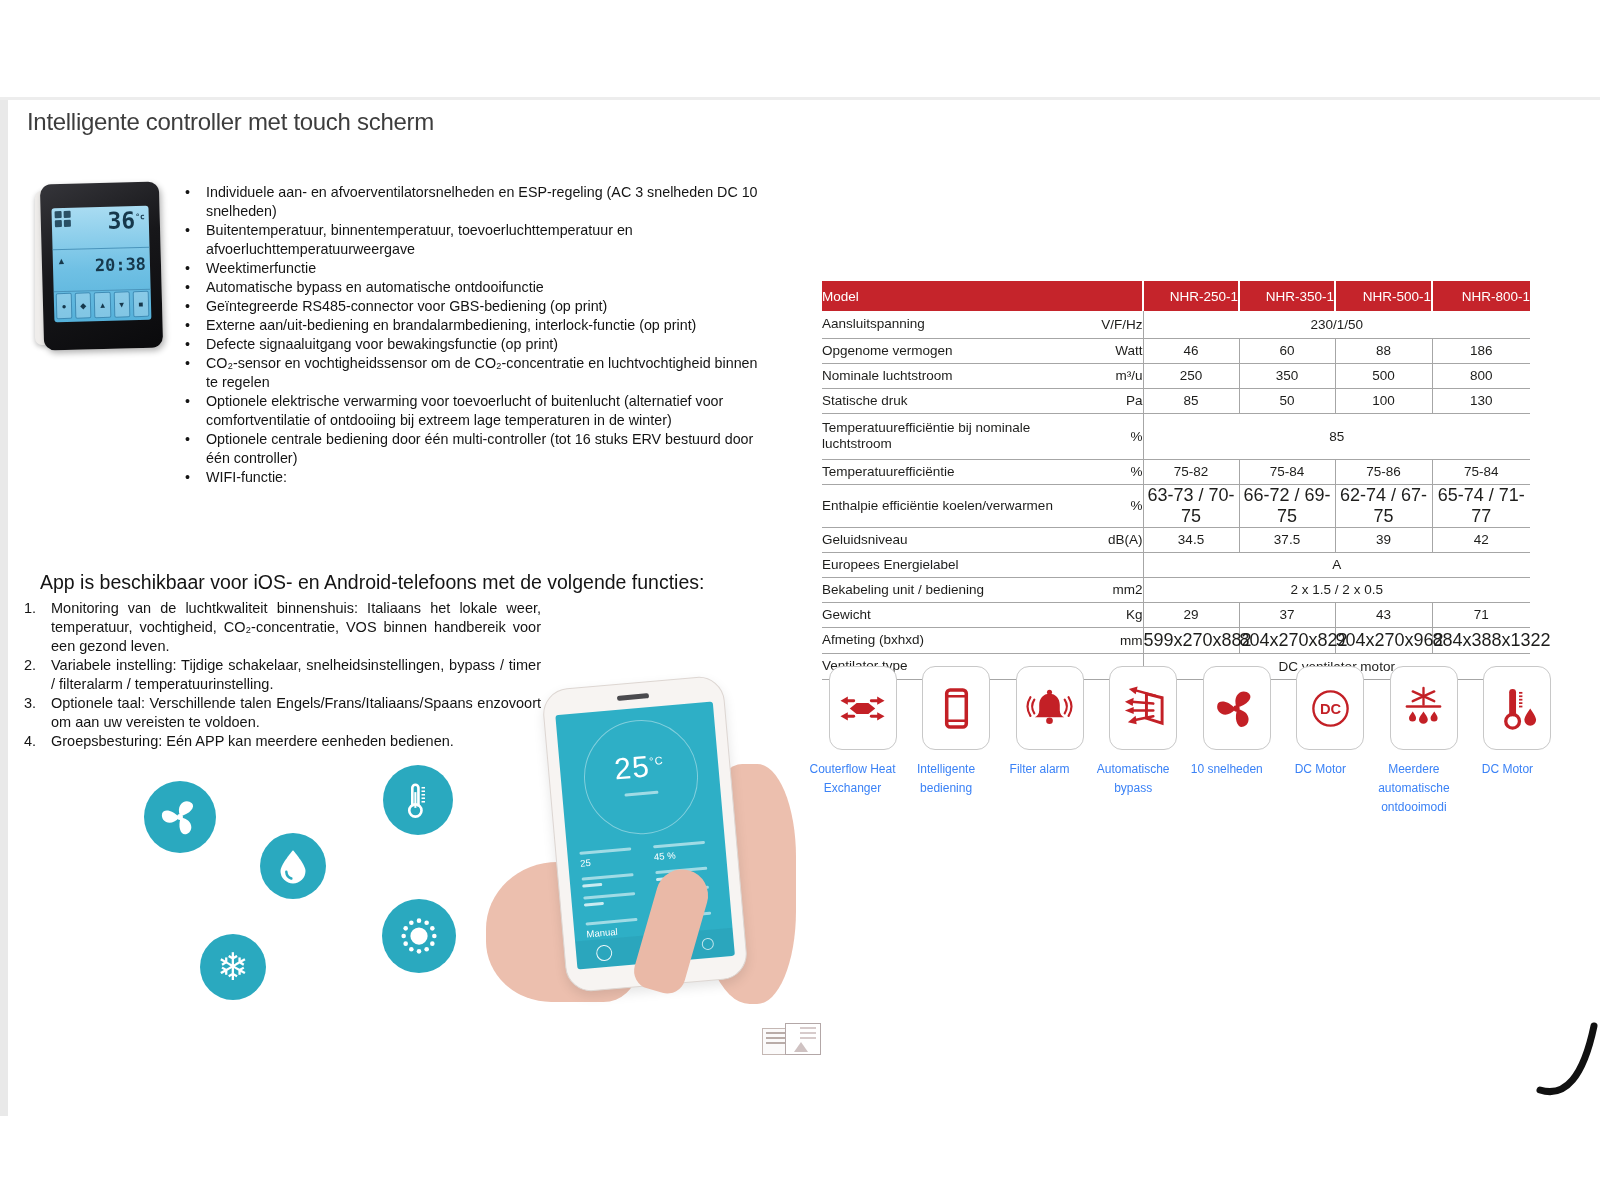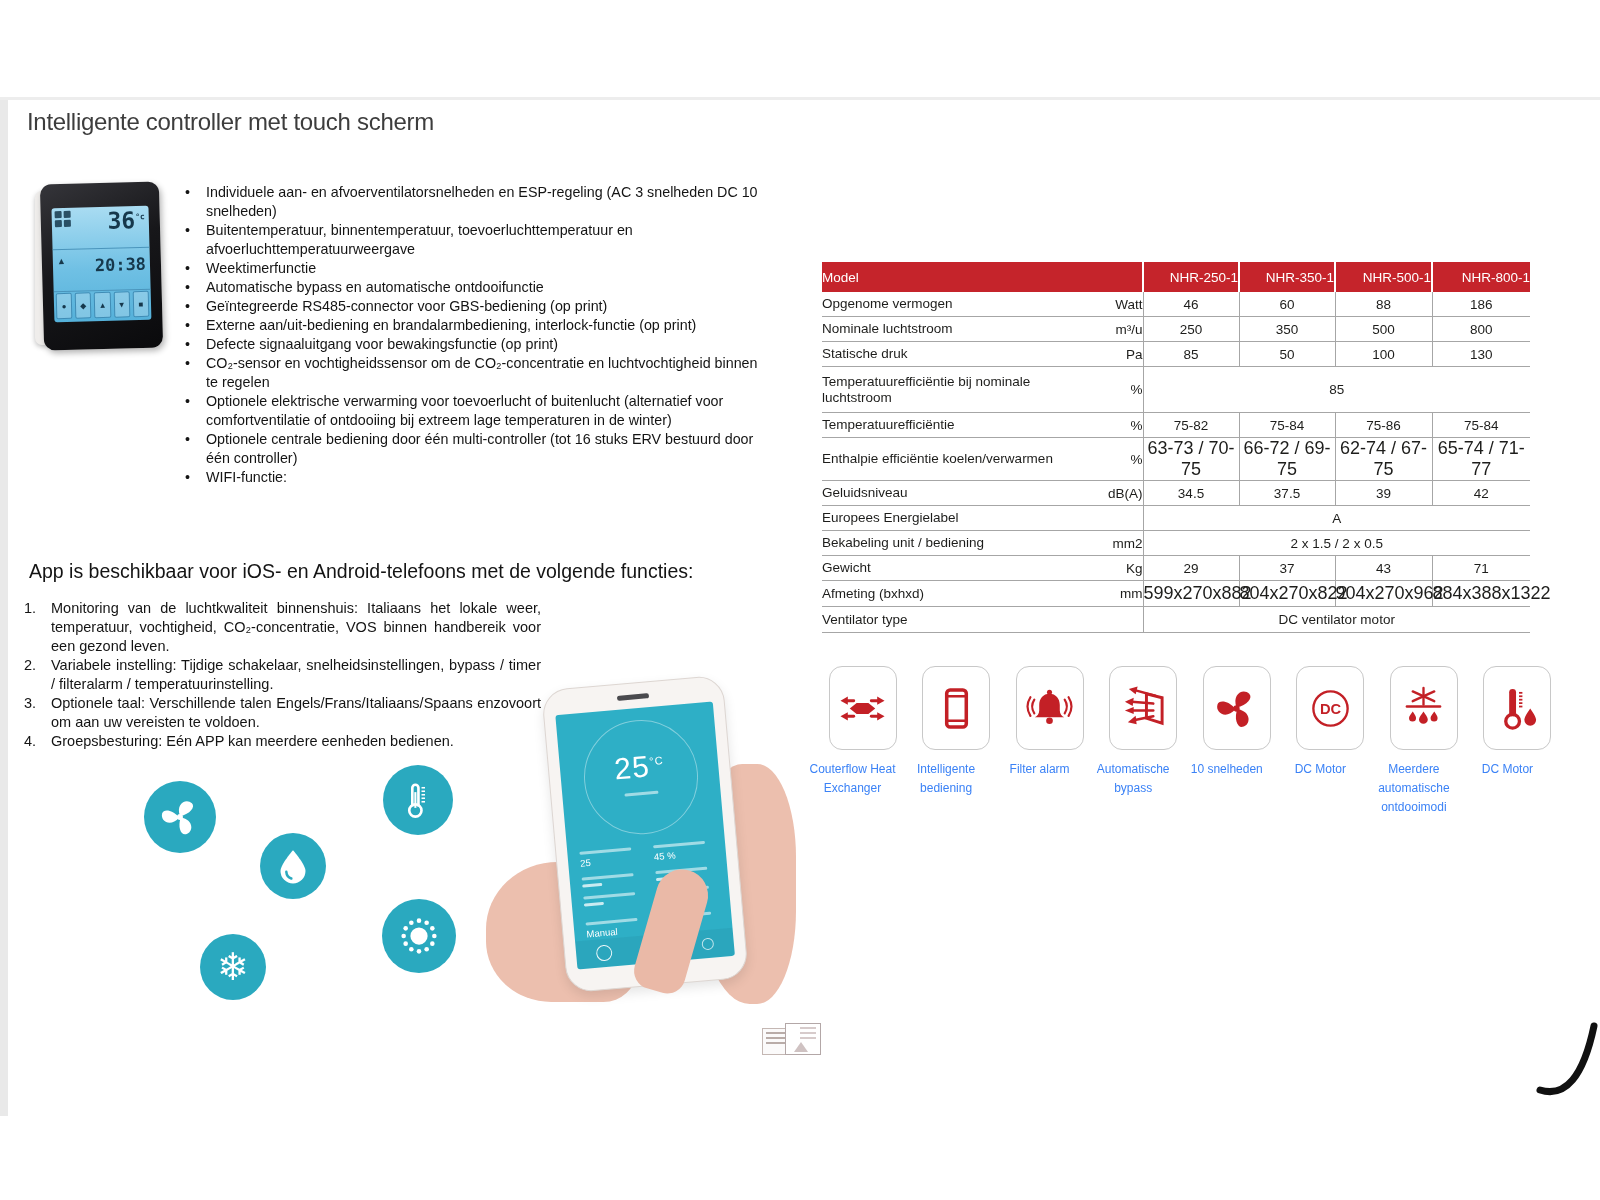--- a/index.html
+++ b/index.html
@@ -63,21 +63,21 @@
   .stat .val{font-size:9.5px;line-height:10px;height:10px;}
   .stat .valbar{width:20px;height:3px;background:rgba(255,255,255,.75);border-radius:2px;margin-top:3px;}
   .pnav{position:absolute;left:0;right:0;bottom:0;height:28px;display:flex;justify-content:space-around;align-items:center;background:rgba(0,40,55,.06);}
   .pnav .nv{width:14px;height:14px;border:1.5px solid rgba(255,255,255,.9);border-radius:50%;}
   .pnav .nv2{width:10px;height:12px;border:1.5px solid rgba(255,255,255,.7);border-radius:3px;}
   .pnav .nv3{width:10px;height:10px;border:1.5px solid rgba(255,255,255,.7);border-radius:50%;}
   .thumb{position:absolute;left:158px;top:196px;width:52px;height:125px;background:#eab9a7;border-radius:26px 26px 18px 18px;transform:rotate(16deg);}
 
   
   .spec{left:822px;top:262px;}
-  table.spec-table{border-collapse:collapse;table-layout:fixed;width:708px;font-size:13.5px;color:#1d1d1b;}
+  table.spec-table{border-collapse:collapse;table-layout:fixed;width:708px;font-size:13.5px;color:#1d1d1b;margin-top:19px;}
   table.spec-table th{background:#c5242b;color:#fff;font-weight:normal;font-size:13.5px;height:30px;padding:0;}
   th.model{text-align:left;padding-left:9px;}
   th.mcol{border-left:2.5px solid #ffffff;text-align:right;}
   table.spec-table td{border-bottom:1px solid #a6a6a6;height:24px;padding:0;}
   td.lbl{padding-left:9px;text-align:left;line-height:1.15;}
   td.unit{text-align:right;padding-right:9px;}
   td.val{text-align:center;border-left:1px solid #a6a6a6;}
   tr.tall td{height:45px;}
   td.small{font-size:18px;}
 
@@ -139,21 +139,21 @@
   <div class="b"><span>Automatische bypass en automatische ontdooifunctie</span></div>
   <div class="b"><span>Geïntegreerde RS485-connector voor GBS-bediening (op print)</span></div>
   <div class="b"><span>Externe aan/uit-bediening en brandalarmbediening, interlock-functie (op print)</span></div>
   <div class="b"><span>Defecte signaaluitgang voor bewakingsfunctie (op print)</span></div>
   <div class="b"><span>CO₂-sensor en vochtigheidssensor om de CO₂-concentratie en luchtvochtigheid binnen te regelen</span></div>
   <div class="b"><span>Optionele elektrische verwarming voor toevoerlucht of buitenlucht (alternatief voor comfortventilatie of ontdooiing bij extreem lage temperaturen in de winter)</span></div>
   <div class="b"><span>Optionele centrale bediening door één multi-controller (tot 16 stuks ERV bestuurd door één controller)</span></div>
   <div class="b"><span>WIFI-functie:</span></div>
 </div>
 
-<h2 class="abs app-heading" style="margin:5px;font-weight:normal;">App is beschikbaar voor iOS- en Android-telefoons met de volgende functies:</h2>
+<h2 class="abs app-heading" style="margin:16px;font-weight:normal;">App is beschikbaar voor iOS- en Android-telefoons met de volgende functies:</h2>
 <div class="abs numlist">
   <div class="n">
       <span class="num">1.</span>
       <span class="txt">Monitoring van de luchtkwaliteit binnenshuis: Italiaans het lokale weer, temperatuur, vochtigheid, CO₂-concentratie, VOS binnen handbereik voor een gezond leven.</span>
     </div>
   <div class="n">
       <span class="num">2.</span>
       <span class="txt">Variabele instelling: Tijdige schakelaar, snelheidsinstellingen, bypass / timer / filteralarm / temperatuurinstelling.</span>
     </div>
   <div class="n">
@@ -279,20 +279,25 @@
     <thead>
       <tr>
         <th class="model" colspan="2">Model</th>
         <th class="mcol">NHR-250-1</th>
         <th class="mcol">NHR-350-1</th>
         <th class="mcol">NHR-500-1</th>
         <th class="mcol">NHR-800-1</th>
       </tr>
     </thead>
     <tbody>
+      <tr style="height:27px">
+        <td class="lbl">Aansluitspanning</td>
+        <td class="unit">V/F/Hz</td>
+        <td class="val" colspan="4">230/1/50</td>
+      </tr>
       <tr>
         <td class="lbl">Opgenome vermogen</td>
         <td class="unit">Watt</td>
         <td class="val">46</td>
         <td class="val">60</td>
         <td class="val">88</td>
         <td class="val">186</td>
       </tr>
       <tr>
         <td class="lbl">Nominale luchtstroom</td>

